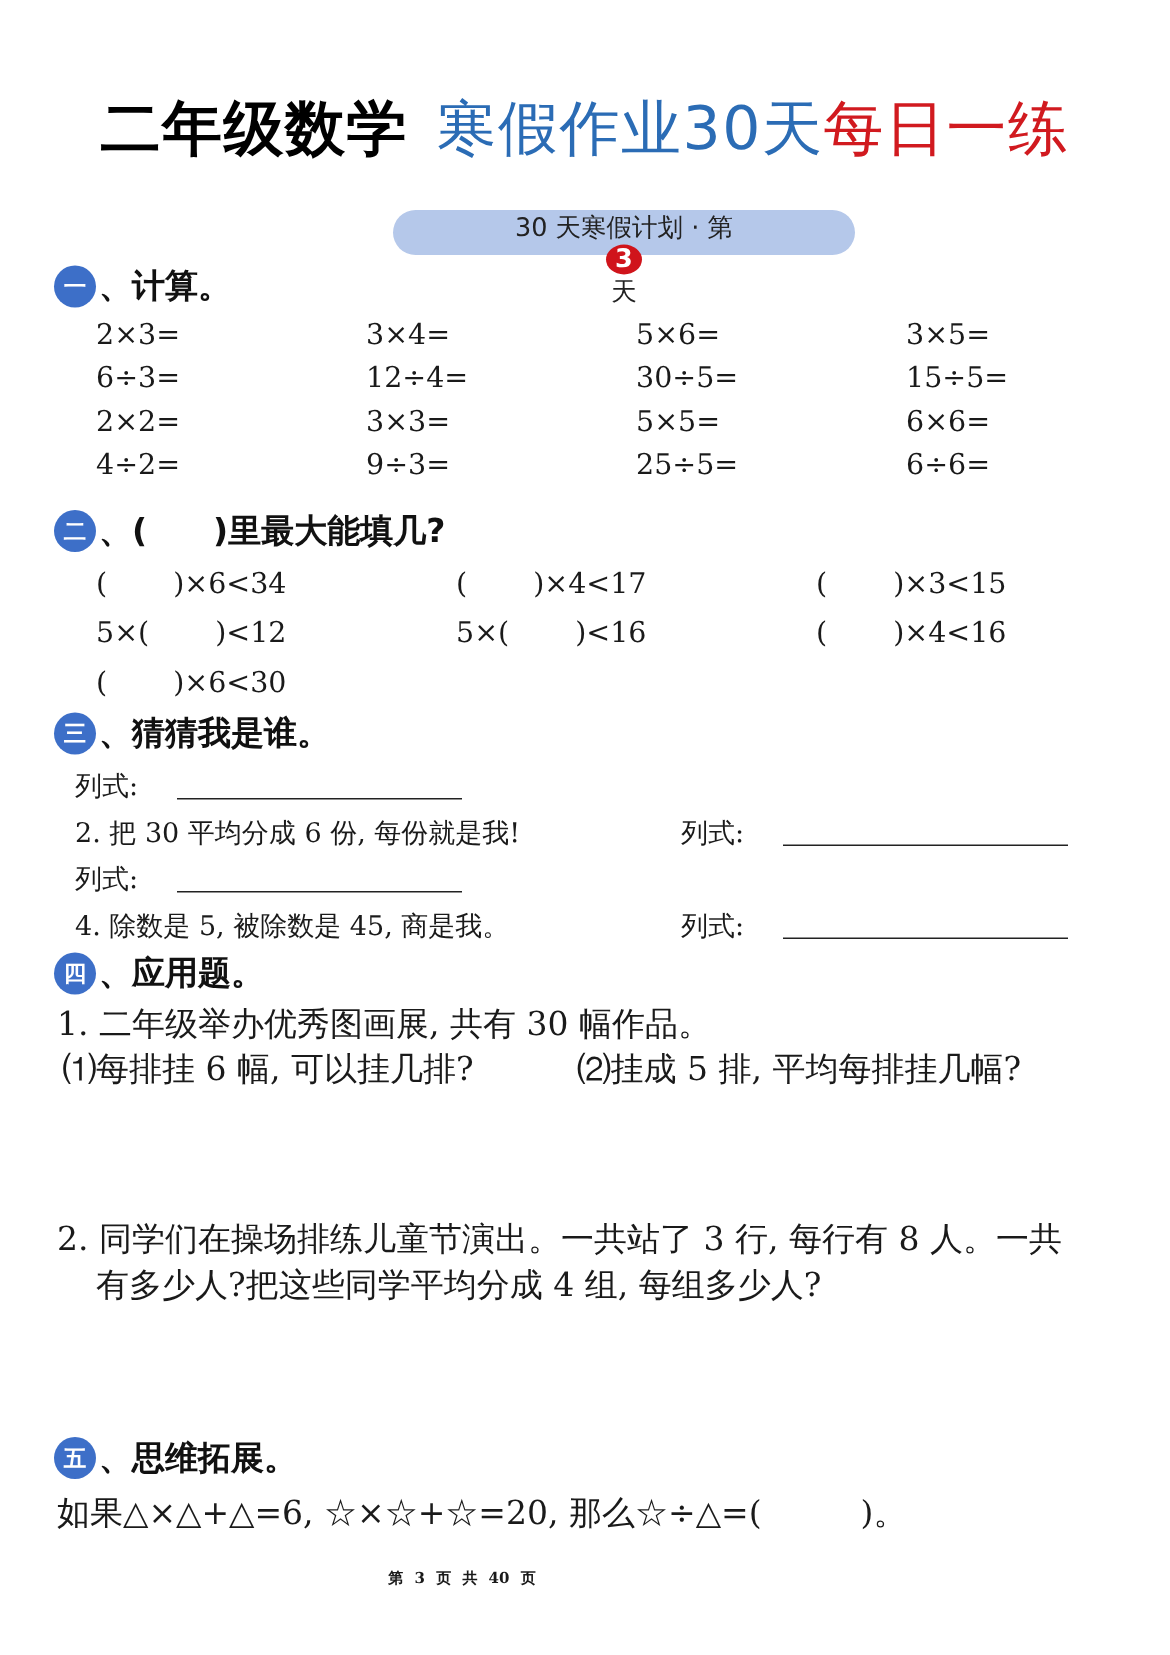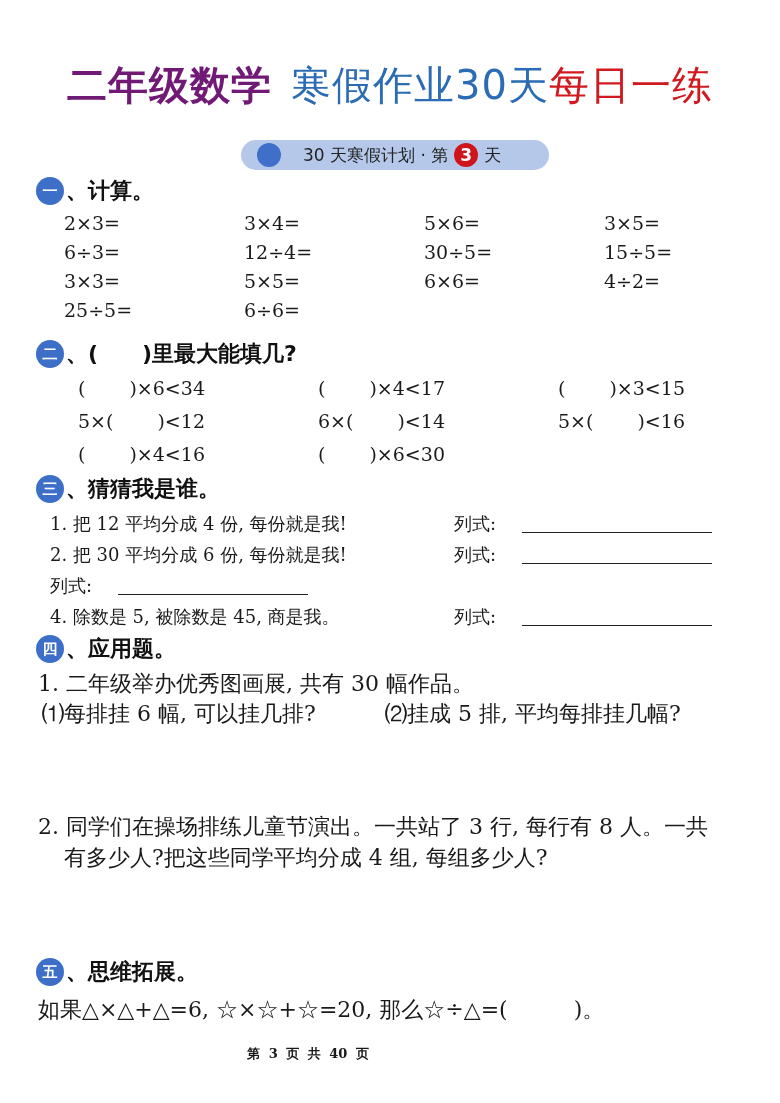--- a/index.html
+++ b/index.html
@@ -1,34 +1,34 @@
 <!DOCTYPE html>
 <html><head>
 <meta charset="utf-8">
 <style>
   html, body { margin:0; padding:0; background:#fff; }
   body { width:780px; height:1103px; position:relative; font-family:"DejaVu Serif", serif; color:#1a1a1a; overflow:hidden; }
   .title { position:absolute; top:58px; left:0; width:780px; text-align:center; font-family:"DejaVu Sans", sans-serif; font-size:40px; font-weight:bold; letter-spacing:1px; }
-  .t-black { color:#701a75; }
+  .t-black { color:#000000; }
   .t-blue { color:#2b6cb5; font-weight:normal;margin-left:19px; }
   .t-red { color:#d11a1f; font-weight:normal; }
-  .pill { position:absolute; top:140px; left:241px; width:308px; height:30px; background:#b5c8ea; border-radius:15px; display:flex; align-items:center; font-family:"DejaVu Sans", sans-serif; font-size:17px; color:#222; }
+  .pill { position:absolute; top:140px; left:262px; width:308px; height:30px; background:#b5c8ea; border-radius:15px; display:flex; align-items:center; font-family:"DejaVu Sans", sans-serif; font-size:17px; color:#222;flex-direction:column; }
   .pill .dot { width:24px; height:24px; border-radius:50%; background:#3f6fc9; margin-left:16px; margin-right:22px; }
   .pill .day { display:inline-flex; width:24px; height:24px; border-radius:50%; background:#d0141b; color:#fff; align-items:center; justify-content:center; font-weight:bold; margin:0 6px; }
   .sec-head { position:absolute; left:36px; display:flex; align-items:center; font-family:"DejaVu Sans", sans-serif; font-weight:bold; font-size:22px; color:#111; }
   .badge { width:28px; height:28px; border-radius:50%; background:#3d6fc8; color:#fff; font-size:15px; display:inline-flex; align-items:center; justify-content:center; margin-right:2px; }
   .grid4 { position:absolute; left:64px; display:grid; grid-template-columns:180px 180px 180px 180px; font-size:19px; row-gap:7px; }
-  .grid3 { position:absolute; left:64px; display:grid; grid-template-columns:240px 240px 200px; font-size:19px; row-gap:7px; white-space:pre;margin-left:14px; }
+  .grid3 { position:absolute; left:64px; display:grid; grid-template-columns:240px 240px 200px; font-size:19px; row-gap:7px; white-space:pre; }
   .guess { position:absolute; left:50px; font-size:18px; }
   .guess-row { display:flex; height:31px; align-items:center; }
   .guess-row .q { width:404px; }
   .guess-row .lbl { width:68px; }
   .guess-row .line { width:190px; border-bottom:1.5px solid #222; height:18px; }
   .para { position:absolute; font-size:22px; line-height:31px; }
-  .footer { position:absolute; top:1045px; left:0; width:616px; text-align:center; font-size:13px; font-weight:bold; word-spacing:4px; }
+  .footer { position:absolute; top:1045px; left:0; width:616px; text-align:center; font-size:10px; font-weight:bold; word-spacing:4px; }
 </style>
 </head>
 <body>
 
 <div class="title"><span class="t-black">二年级数学</span><span class="t-blue">寒假作业30天</span><span class="t-red">每日一练</span></div>
 
 <div class="pill">
   <span class="dot"></span>
   <span>30 天寒假计划 · 第</span>
   <span class="day">3</span>
@@ -41,45 +41,46 @@
   </div>
 <div class="grid4" style="top:212px">
   <span>2×3=</span>
     <span>3×4=</span>
     <span>5×6=</span>
     <span>3×5=</span>
   <span>6÷3=</span>
     <span>12÷4=</span>
     <span>30÷5=</span>
     <span>15÷5=</span>
+  <span>2×2=</span>
     <span>3×3=</span>
     <span>5×5=</span>
     <span>6×6=</span>
   <span>4÷2=</span>
+    <span>9÷3=</span>
     <span>25÷5=</span>
     <span>6÷6=</span>
 </div>
 
 <div class="sec-head" style="top:339px">
     <span class="badge">二</span>
     <span>、(　　)里最大能填几?</span>
   </div>
 <div class="grid3" style="top:376px">
   <span>(　　 )×6&lt;34</span><span>(　　 )×4&lt;17</span><span>(　　 )×3&lt;15</span>
-  <span>5×(　　 )&lt;12</span><span>6×(　　 )&lt;14</span><span>5×(　　 )&lt;16</span>
+  <span>5×(　　 )&lt;12</span><span>5×(　　 )&lt;16</span>
   <span>(　　 )×4&lt;16</span><span>(　　 )×6&lt;30</span>
 </div>
 
 <div class="sec-head" style="top:474px">
     <span class="badge">三</span>
     <span>、猜猜我是谁。</span>
   </div>
 <div class="guess" style="top:508px">
   <div class="guess-row">
-      <span class="q">1. 把 12 平均分成 4 份, 每份就是我!</span>
       <span class="lbl">列式:</span>
       <span class="line"></span>
     </div>
   <div class="guess-row">
       <span class="q">2. 把 30 平均分成 6 份, 每份就是我!</span>
       <span class="lbl">列式:</span>
       <span class="line"></span>
     </div>
   <div class="guess-row">
       <span class="lbl">列式:</span>

